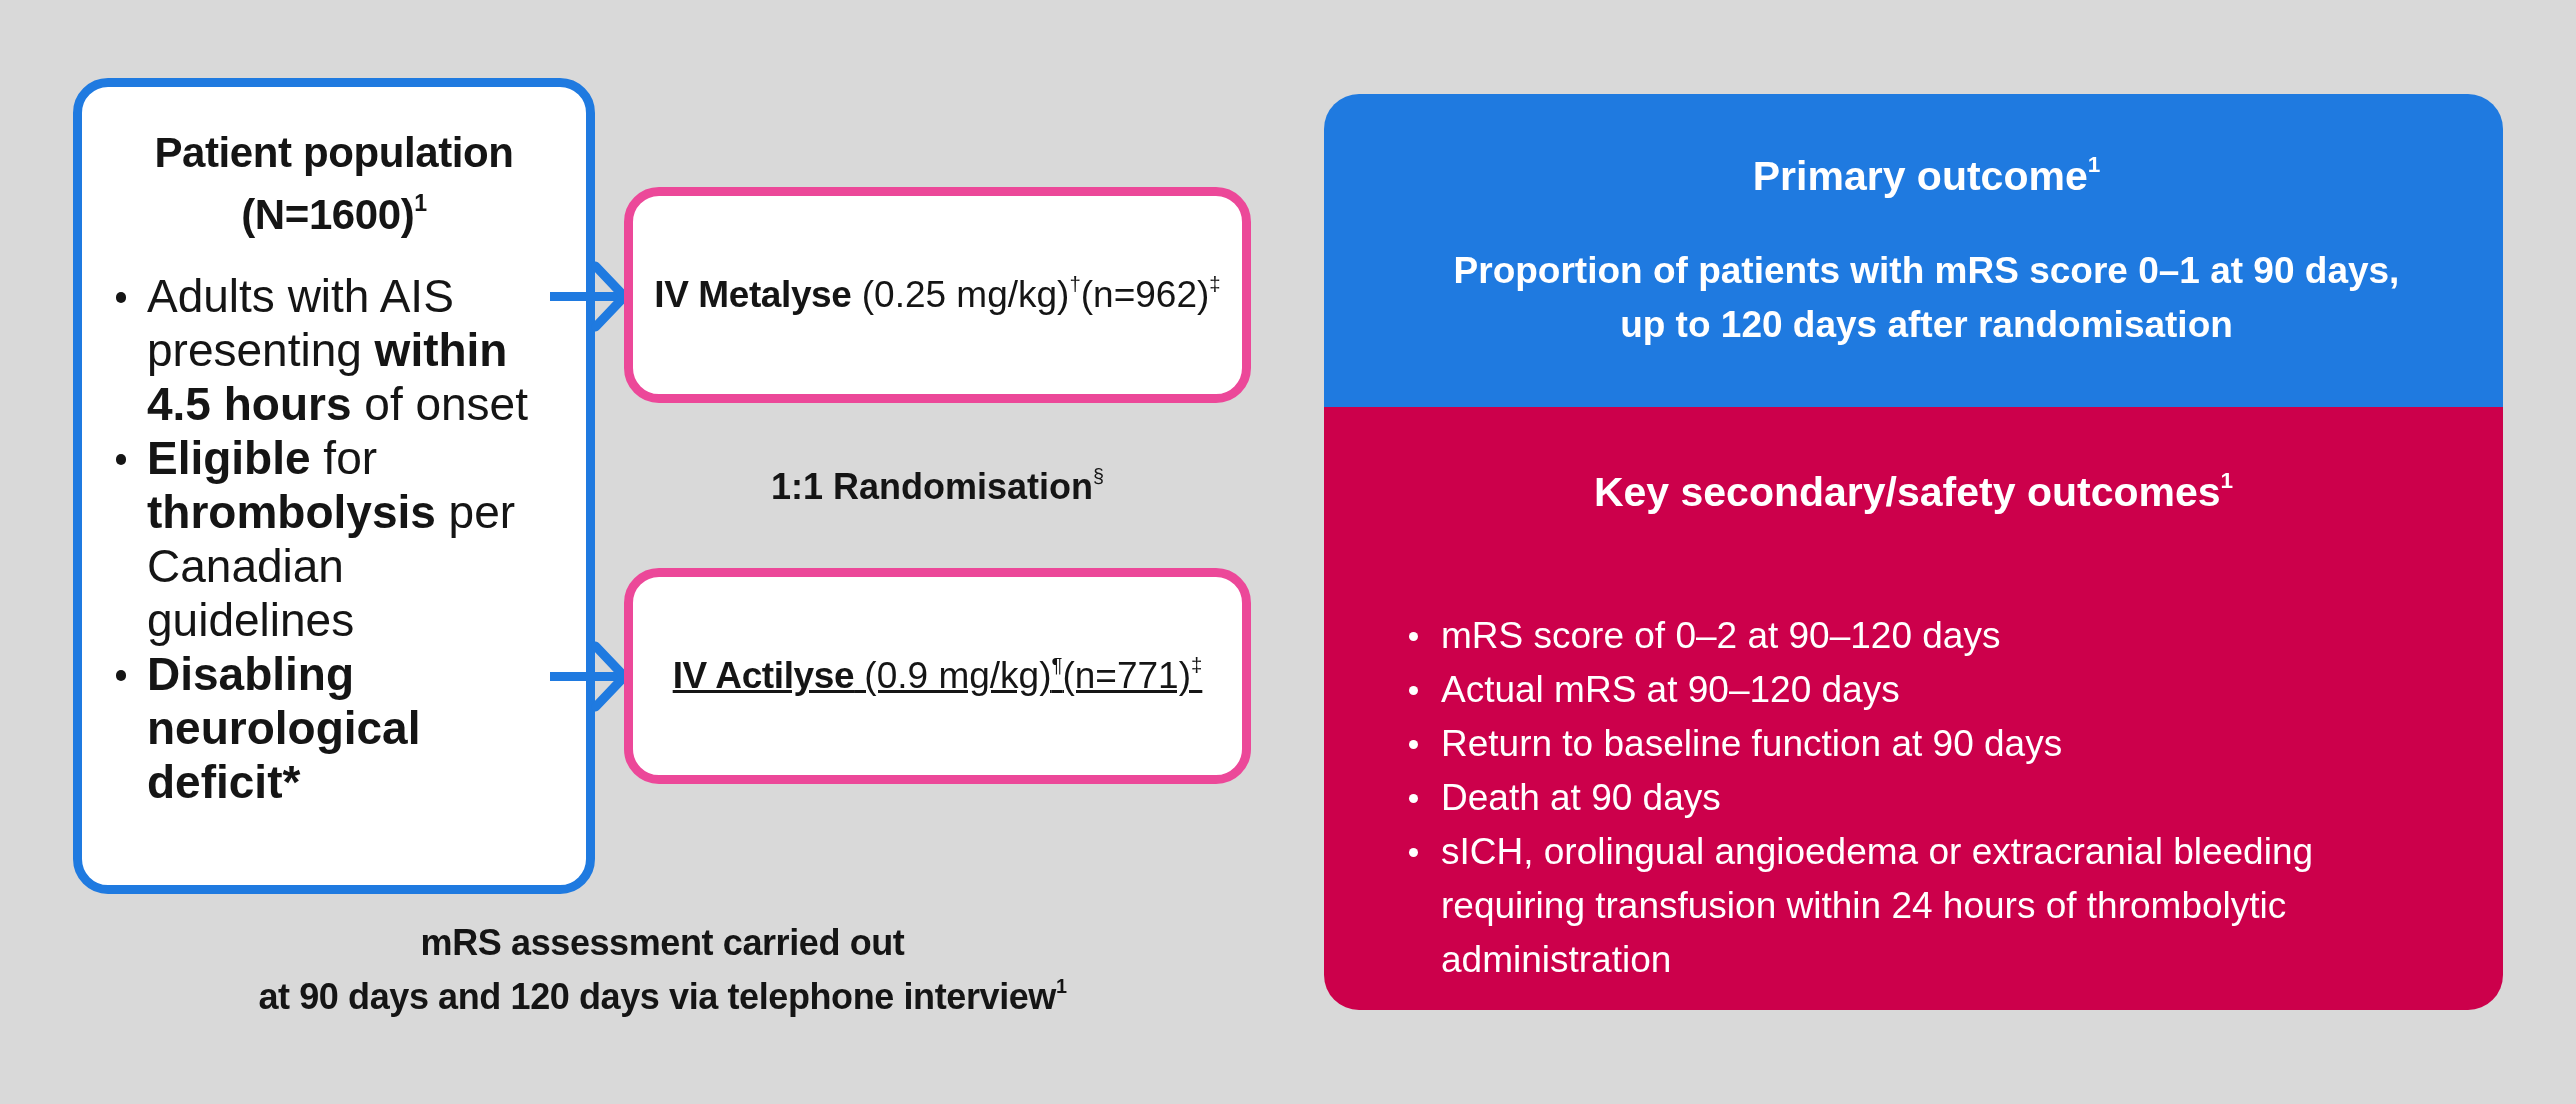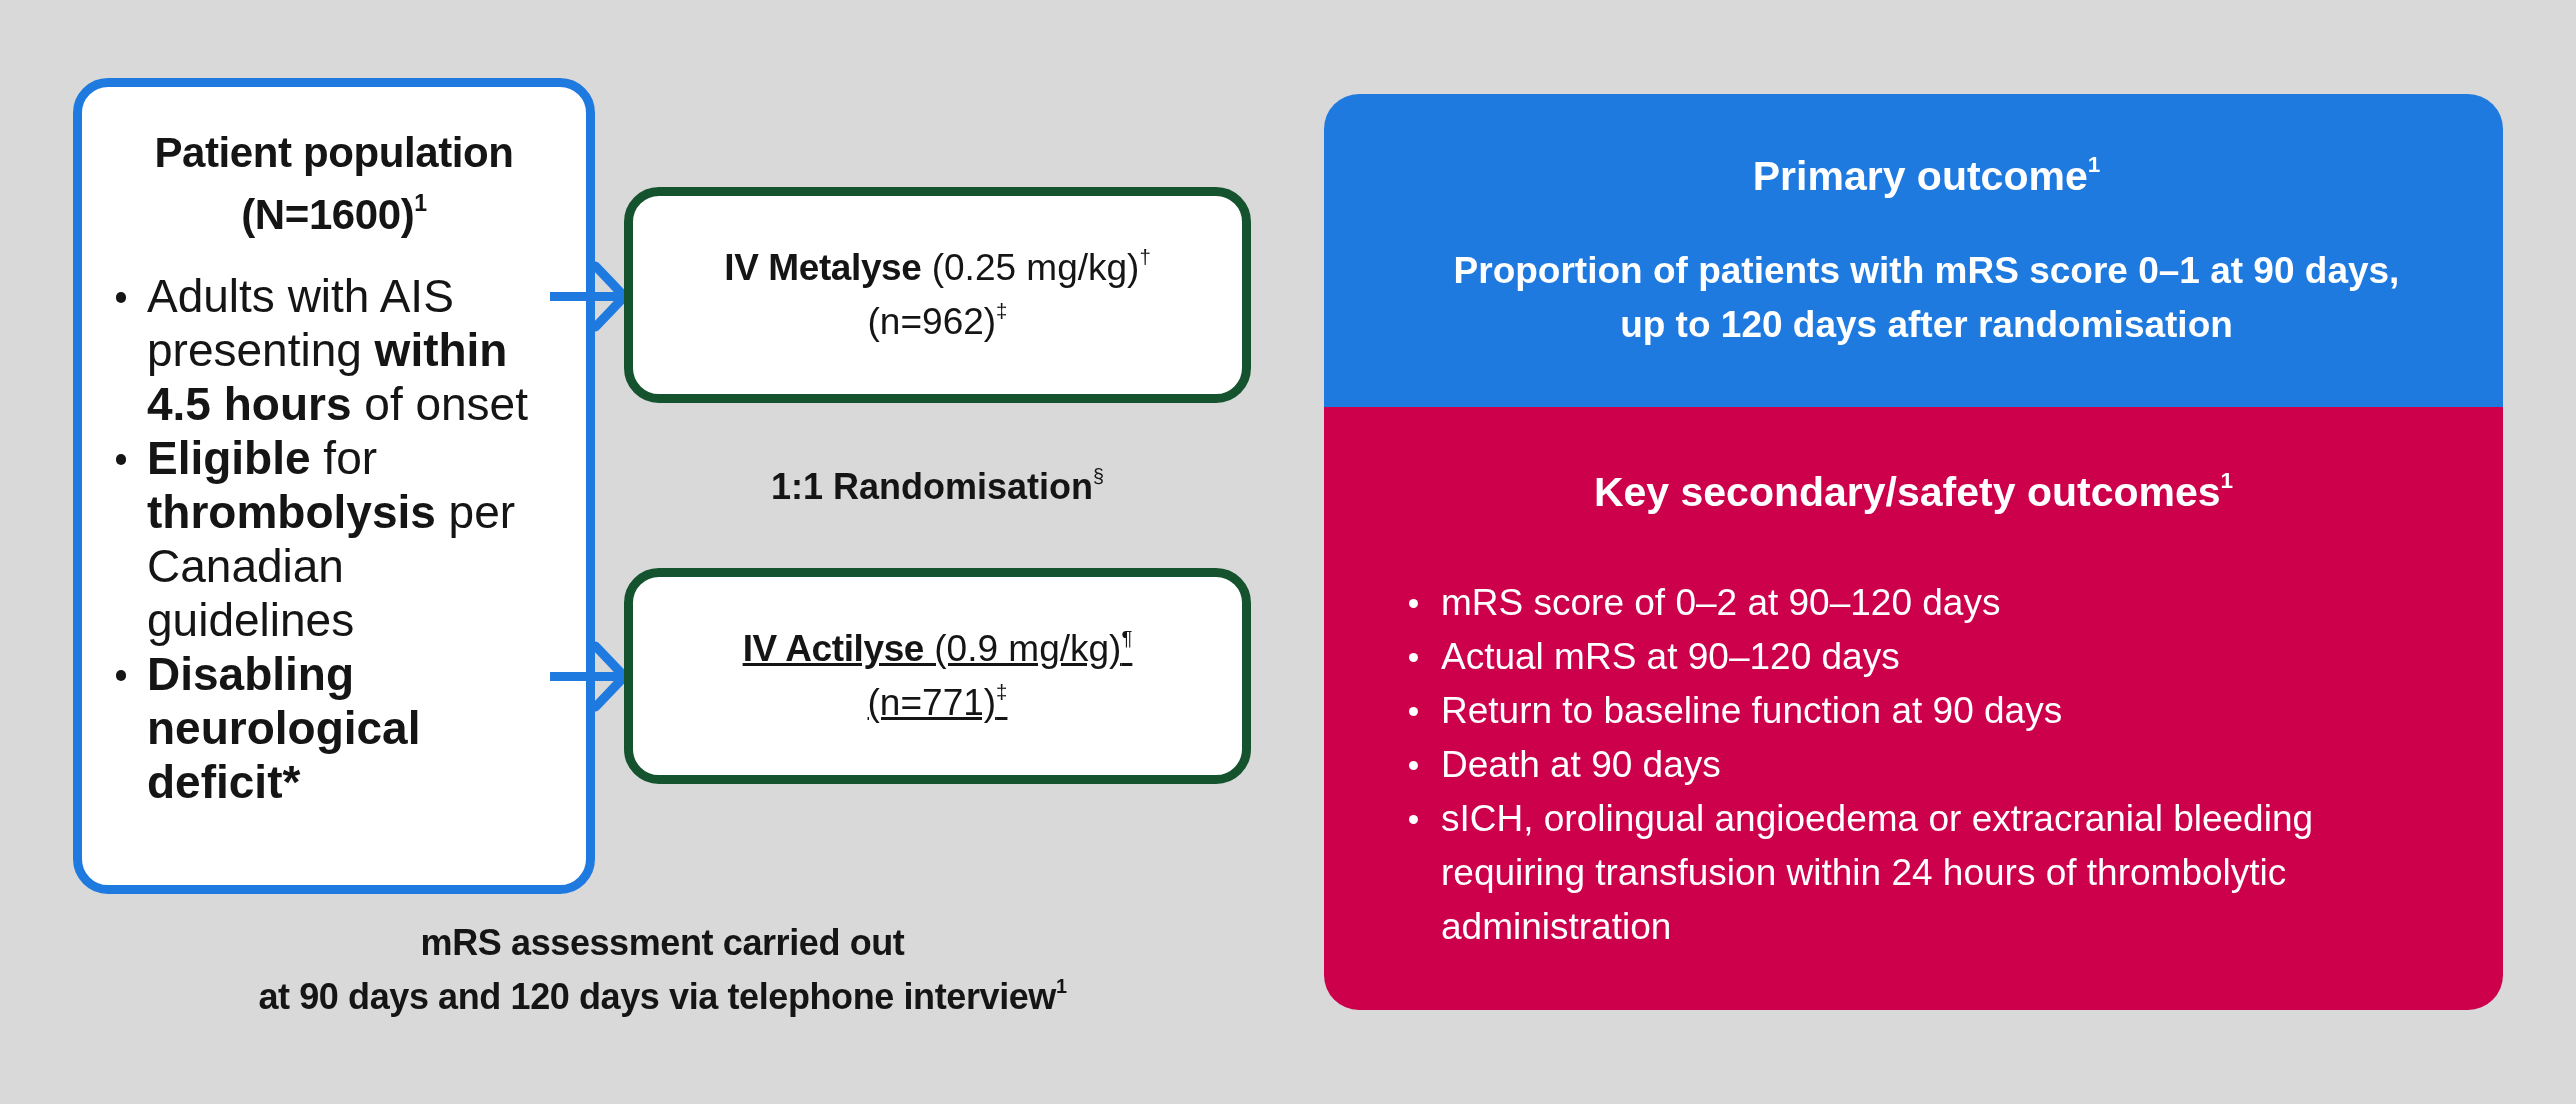--- a/index.html
+++ b/index.html
@@ -56,23 +56,23 @@
 
     
     .arrow { position: absolute; left: 550px; width: 79px; height: 79px; }
 
     
     .arm-box {
       position: absolute;
       left: 624px;
       width: 627px; height: 216px;
       background: #FFFFFF;
-      border: 9px solid #14532d;
+      border: 9px solid #ec4899;
       border-radius: 35px;
-      display: flex; flex-direction: column;
+      display: flex; flex-direction: row;
       align-items: center; justify-content: center;
       text-align: center;
       font-size: 37px;
       line-height: 54px;
     }
     .arm-metalyse { top: 187px; }
     .arm-actilyse { top: 568px; text-decoration: underline; }
     .arm-line { white-space: nowrap; }
     .arm-name { font-weight: bold; letter-spacing: -0.4px; }
 
@@ -131,21 +131,21 @@
       padding-top: 59px;
     }
     .secondary-title {
       text-align: center;
       font-weight: bold;
       font-size: 41px;
       line-height: 53px;
     }
     .secondary-list {
       list-style: none;
-      margin-top: 57px;
+      margin-top: 90px;
       padding-left: 85px;
       padding-right: 38px;
       font-size: 37px;
       line-height: 54px;
     }
     .secondary-list li { position: relative; padding-left: 32px; }
     .secondary-list li::before {
       content: "";
       position: absolute;
       left: 0; top: 23px;

